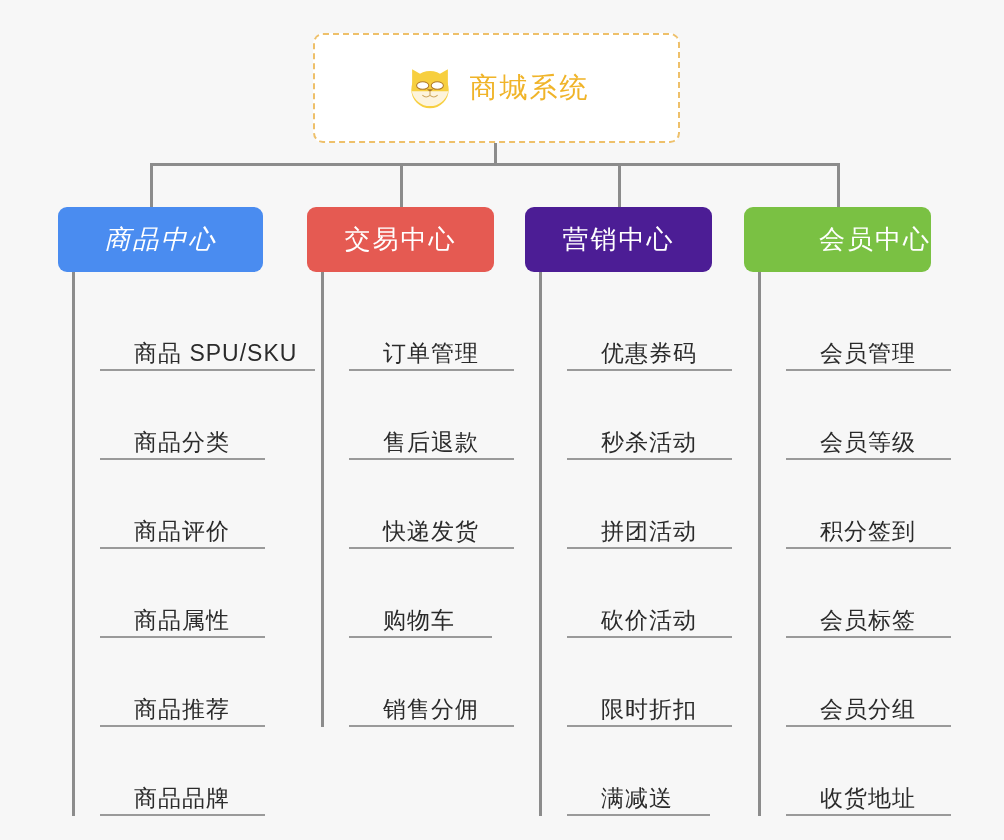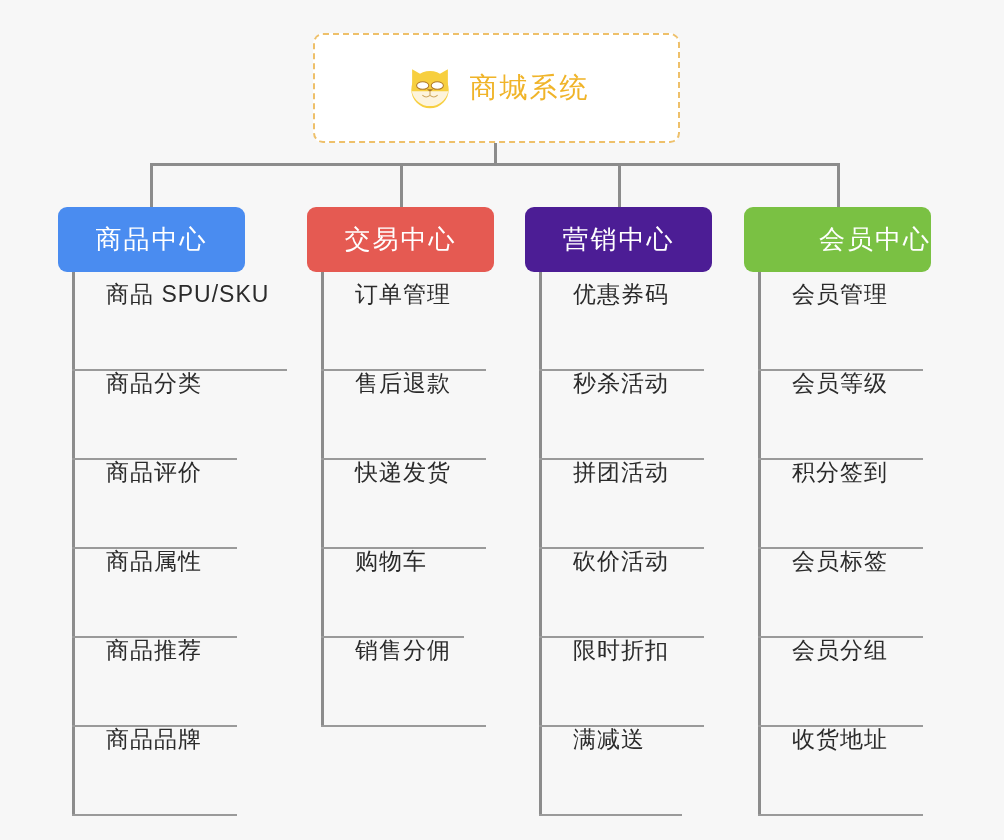--- a/index.html
+++ b/index.html
@@ -72,22 +72,24 @@
     left: 0;
     top: 0;
     bottom: 0;
     width: 3px;
     background: #8c8c8c;
   }
   .leaf {
     position: relative;
     height: 89px;
     display: flex;
-    align-items: flex-start;
+    align-items: flex-end;
     padding-left: 34px;
+    padding-bottom: 6px;
+    margin-left: 28px;
   }
   .leaf-underline {
     position: absolute;
     left: 0;
     bottom: 0;
     height: 2px;
     background: #9a9a9a;
   }
   .leaf-label {
     font-size: 23px;
@@ -131,21 +133,21 @@
   <div class="conn conn-v" style="left:494px; top:143px; height:22px;"></div>
 
   <div class="conn conn-h" style="left:150px; top:163px; width:690px;"></div>
 
   <div class="conn conn-v" style="left:150px; top:163px; height:46px;"></div>
   <div class="conn conn-v" style="left:400px; top:163px; height:46px;"></div>
   <div class="conn conn-v" style="left:618px; top:163px; height:46px;"></div>
   <div class="conn conn-v" style="left:837px; top:163px; height:46px;"></div>
 
   <div class="col" style="left:58px; width:220px;">
-    <div class="cat-box" style="background:#4a8cf0; width:187px;">
+    <div class="cat-box" style="background:#4a8cf0; width:205px;font-style:italic;">
       <span>商品中心</span>
     </div>
     <div class="leaf-list">
       <div class="spine"></div>
       <div class="leaf">
         <span class="leaf-label">商品 SPU/SKU</span>
         <span class="leaf-underline" style="width:215px;"></span>
       </div>
       <div class="leaf">
         <span class="leaf-label">商品分类</span>

